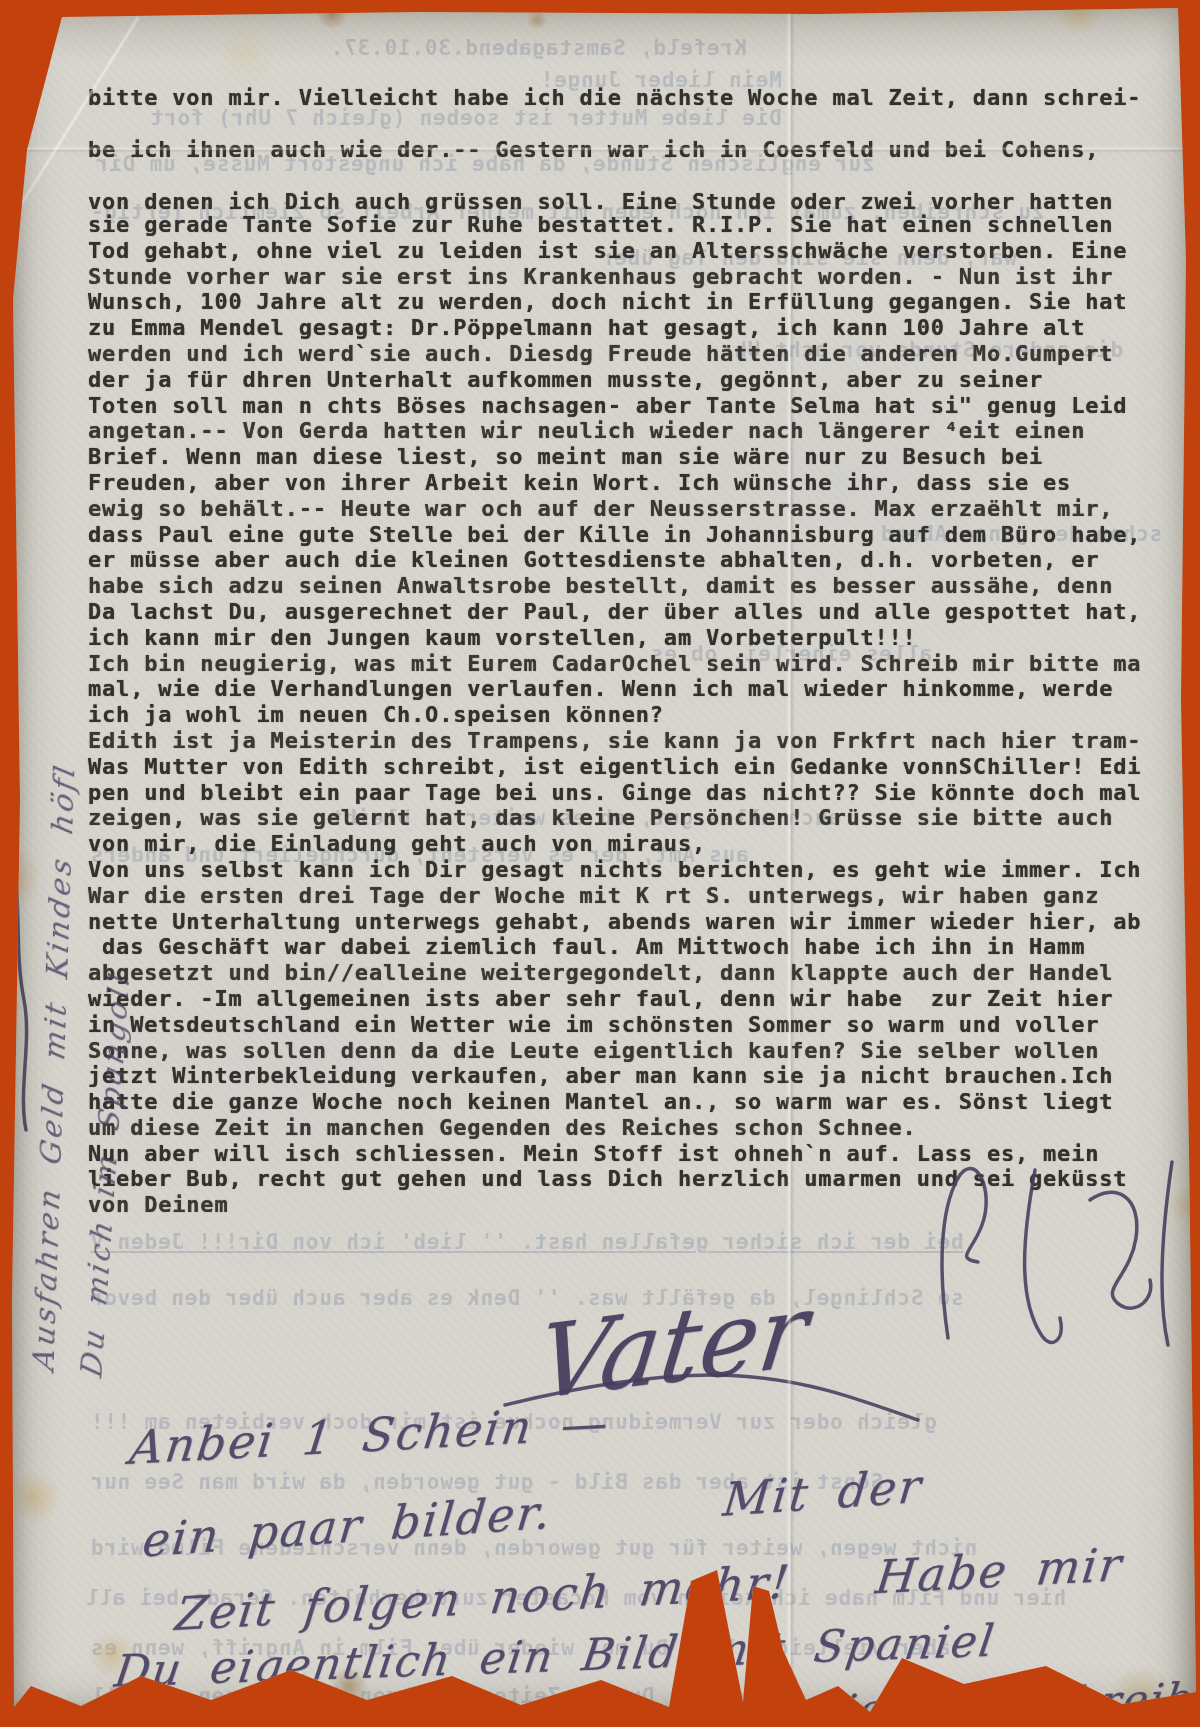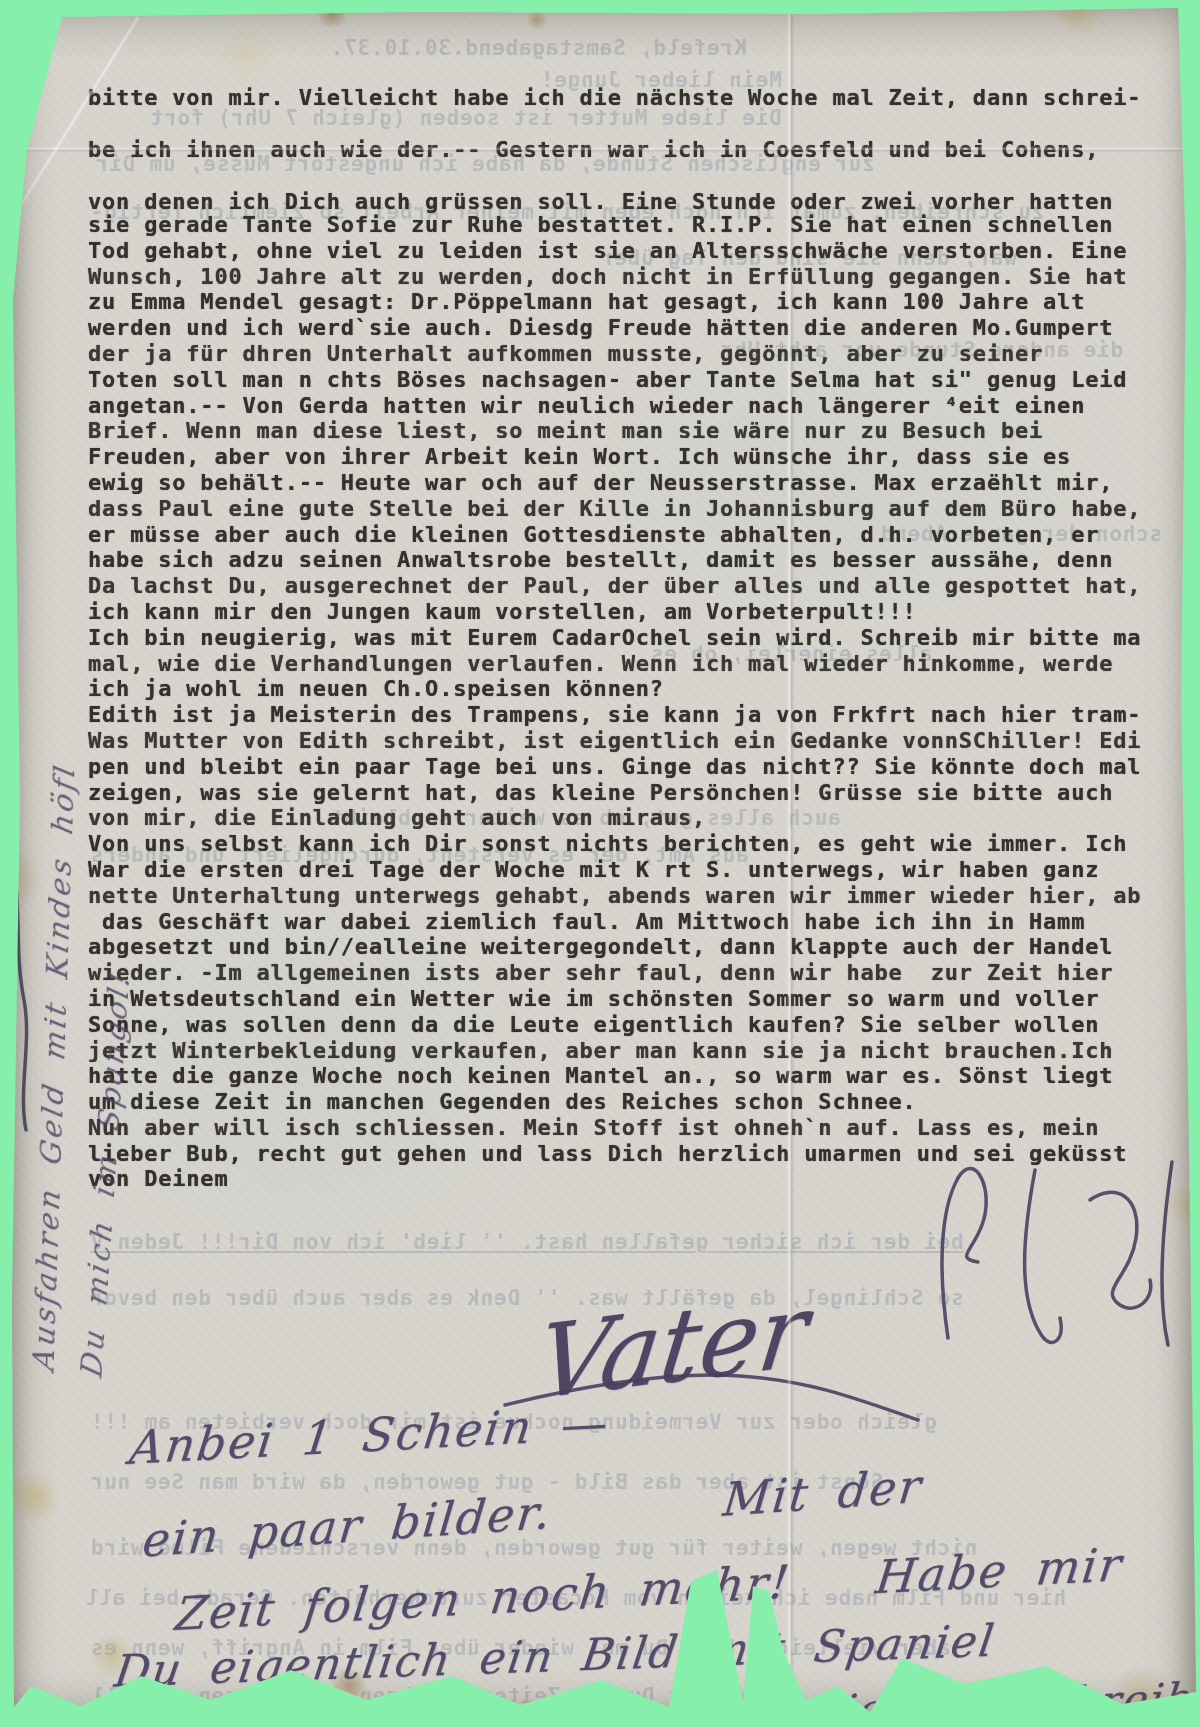--- a/index.html
+++ b/index.html
@@ -1,16 +1,16 @@
 <!DOCTYPE html>
 <html><head>
 <meta charset="utf-8">
 <style>
   html,body{margin:0;padding:0;background:#000;}
-  .scan{position:relative;width:1200px;height:1727px;background:#86efac;overflow:hidden;
+  .scan{position:relative;width:1200px;height:1727px;background:#c2410c;overflow:hidden;
         font-family:"DejaVu Sans Mono",monospace;}
   .paper{position:absolute;inset:0;background:#d7d5ce;
     clip-path:polygon(62px 17px,420px 12px,820px 14px,1178px 8px,
       1186px 260px,1181px 700px,1189px 1150px,1196px 1692px,
       1122px 1704px,1046px 1666px,964px 1684px,902px 1658px,870px 1712px,838px 1686px,
       806px 1700px,783px 1650px,769px 1591px,753px 1586px,743px 1702px,717px 1570px,
       691px 1581px,669px 1707px,601px 1680px,521px 1705px,452px 1676px,367px 1700px,
       291px 1670px,211px 1700px,141px 1676px,81px 1706px,31px 1686px,14px 1707px,
       12px 1300px,20px 800px,13px 300px,27px 150px);}
   .tone{position:absolute;inset:0;pointer-events:none;background:
@@ -90,20 +90,21 @@
 
     <div class="typed typed-top">
         <div>bitte von mir. Vielleicht habe ich die nächste Woche mal Zeit, dann schrei-</div>
         <div>be ich ihnen auch wie der.-- Gestern war ich in Coesfeld und bei Cohens,</div>
         <div>von denen ich Dich auch grüssen soll. Eine Stunde oder zwei vorher hatten</div>
       </div>
 
     <div class="typed typed-body">
         <div>sie gerade Tante Sofie zur Ruhe bestattet. R.I.P. Sie hat einen schnellen</div>
         <div>Tod gehabt, ohne viel zu leiden ist sie an Altersschwäche verstorben. Eine</div>
+        <div>Stunde vorher war sie erst ins Krankenhaus gebracht worden. - Nun ist ihr</div>
         <div>Wunsch, 100 Jahre alt zu werden, doch nicht in Erfüllung gegangen. Sie hat</div>
         <div>zu Emma Mendel gesagt: Dr.Pöppelmann hat gesagt, ich kann 100 Jahre alt</div>
         <div>werden und ich werd`sie auch. Diesdg Freude hätten die anderen Mo.Gumpert</div>
         <div>der ja für dhren Unterhalt aufkommen musste, gegönnt, aber zu seiner</div>
         <div>Toten soll man n chts Böses nachsagen- aber Tante Selma hat si" genug Leid</div>
         <div>angetan.-- Von Gerda hatten wir neulich wieder nach längerer ⁴eit einen</div>
         <div>Brief. Wenn man diese liest, so meint man sie wäre nur zu Besuch bei</div>
         <div>Freuden, aber von ihrer Arbeit kein Wort. Ich wünsche ihr, dass sie es</div>
         <div>ewig so behält.-- Heute war och auf der Neusserstrasse. Max erzaëhlt mir,</div>
         <div>dass Paul eine gute Stelle bei der Kille in Johannisburg auf dem Büro habe,</div>
@@ -112,21 +113,21 @@
         <div>Da lachst Du, ausgerechnet der Paul, der über alles und alle gespottet hat,</div>
         <div>ich kann mir den Jungen kaum vorstellen, am Vorbeterpult!!!</div>
         <div>Ich bin neugierig, was mit Eurem CadarOchel sein wird. Schreib mir bitte ma</div>
         <div>mal, wie die Verhandlungen verlaufen. Wenn ich mal wieder hinkomme, werde</div>
         <div>ich ja wohl im neuen Ch.O.speisen können?</div>
         <div>Edith ist ja Meisterin des Trampens, sie kann ja von Frkfrt nach hier tram-</div>
         <div>Was Mutter von Edith schreibt, ist eigentlich ein Gedanke vonnSChiller! Edi</div>
         <div>pen und bleibt ein paar Tage bei uns. Ginge das nicht?? Sie könnte doch mal</div>
         <div>zeigen, was sie gelernt hat, das kleine Persönchen! Grüsse sie bitte auch</div>
         <div>von mir, die Einladung geht auch von miraus,</div>
-        <div>Von uns selbst kann ich Dir sonst nichts berichten, es geht wie immer. Ich</div>
+        <div>Von uns selbst kann ich Dir gesagt nichts berichten, es geht wie immer. Ich</div>
         <div>War die ersten drei Tage der Woche mit K rt S. unterwegs, wir haben ganz</div>
         <div>nette Unterhaltung unterwegs gehabt, abends waren wir immer wieder hier, ab</div>
         <div> das Geschäft war dabei ziemlich faul. Am Mittwoch habe ich ihn in Hamm</div>
         <div>abgesetzt und bin//ealleine weitergegondelt, dann klappte auch der Handel</div>
         <div>wieder. -Im allgemeinen ists aber sehr faul, denn wir habe  zur Zeit hier</div>
         <div>in Wetsdeutschland ein Wetter wie im schönsten Sommer so warm und voller</div>
         <div>Sonne, was sollen denn da die Leute eigentlich kaufen? Sie selber wollen</div>
         <div>jetzt Winterbekleidung verkaufen, aber man kann sie ja nicht brauchen.Ich</div>
         <div>hatte die ganze Woche noch keinen Mantel an., so warm war es. Sönst liegt</div>
         <div>um diese Zeit in manchen Gegenden des Reiches schon Schnee.</div>

